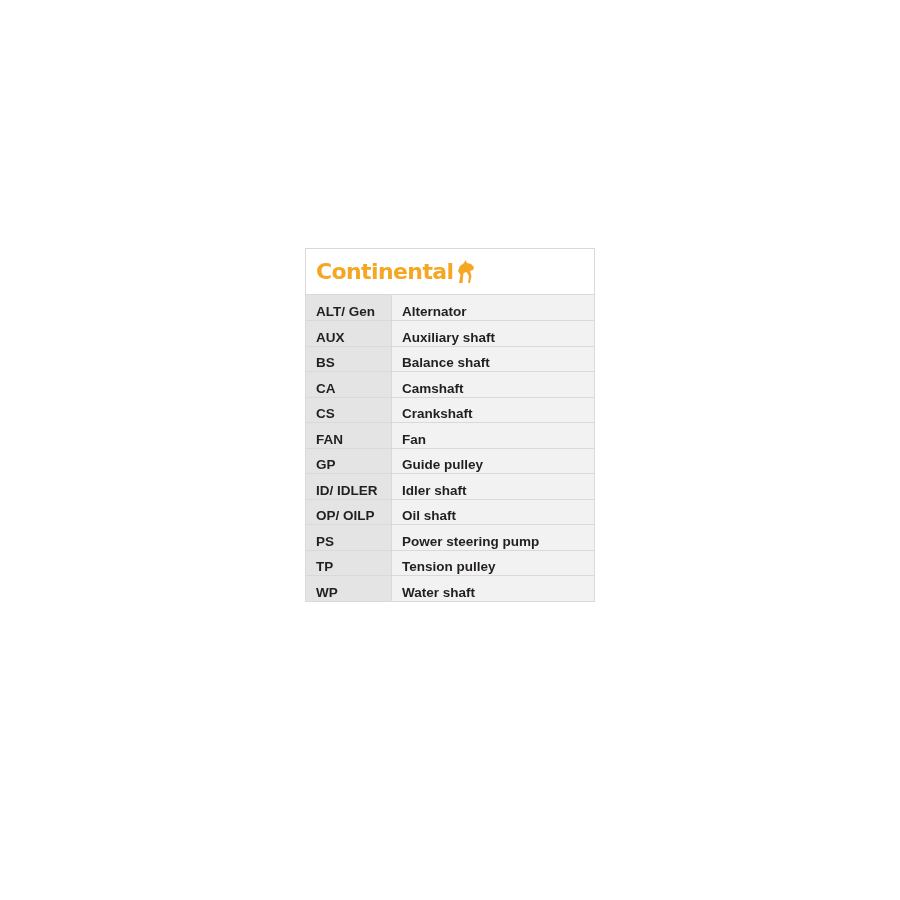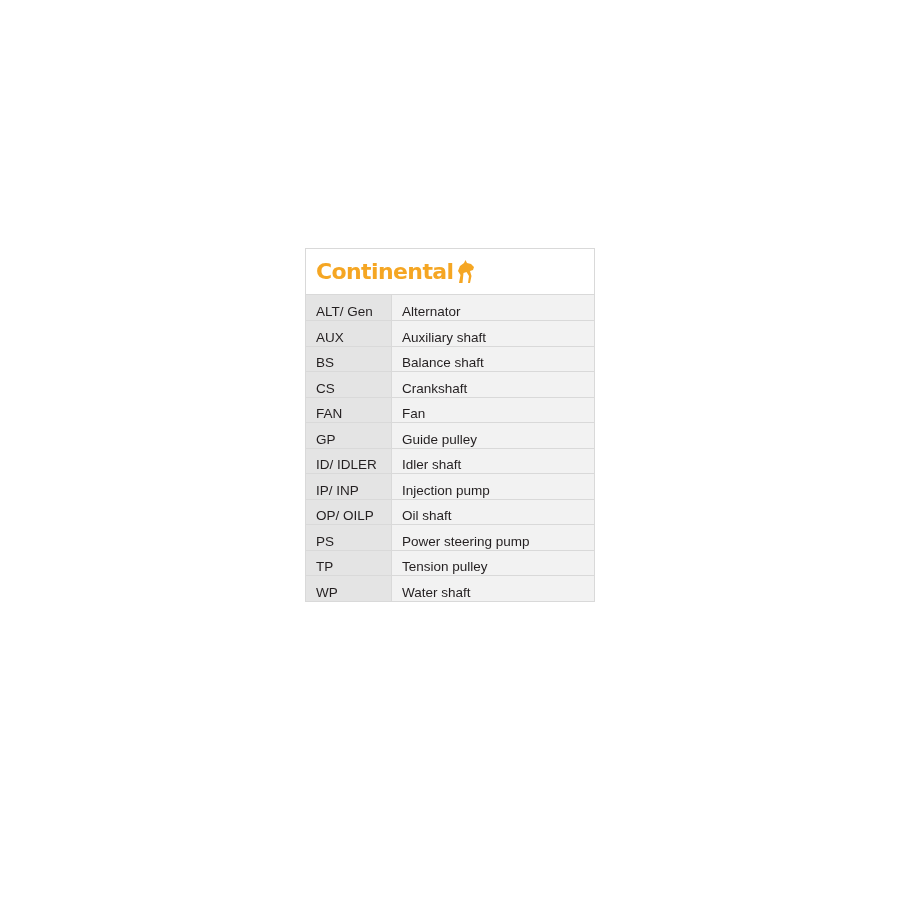--- a/index.html
+++ b/index.html
@@ -66,21 +66,21 @@
     table-layout: fixed;
   }
 
   .legend-table tr {
     height: 25.5px;
   }
 
   .legend-table td {
     font-size: 13.5px;
     color: #231f20;
-    font-weight: normal;
+    font-weight: bold;
     padding: 8px 0 0 10px;
     border-bottom: 1px solid #d9d9d9;
     vertical-align: middle;
     white-space: nowrap;
     overflow: hidden;
     text-overflow: ellipsis;
   }
 
   .legend-table tr:last-child td {
     border-bottom: none;
@@ -120,38 +120,38 @@
       </tr>
       <tr>
         <td class="col-abbr">AUX</td>
         <td class="col-desc">Auxiliary shaft</td>
       </tr>
       <tr>
         <td class="col-abbr">BS</td>
         <td class="col-desc">Balance shaft</td>
       </tr>
       <tr>
+        <td class="col-abbr">CA</td>
+        <td class="col-desc">Camshaft</td>
+      </tr>
+      <tr>
         <td class="col-abbr">CS</td>
         <td class="col-desc">Crankshaft</td>
       </tr>
       <tr>
         <td class="col-abbr">FAN</td>
         <td class="col-desc">Fan</td>
       </tr>
       <tr>
         <td class="col-abbr">GP</td>
         <td class="col-desc">Guide pulley</td>
       </tr>
       <tr>
         <td class="col-abbr">ID/ IDLER</td>
         <td class="col-desc">Idler shaft</td>
-      </tr>
-      <tr>
-        <td class="col-abbr">IP/ INP</td>
-        <td class="col-desc">Injection pump</td>
       </tr>
       <tr>
         <td class="col-abbr">OP/ OILP</td>
         <td class="col-desc">Oil shaft</td>
       </tr>
       <tr>
         <td class="col-abbr">PS</td>
         <td class="col-desc">Power steering pump</td>
       </tr>
       <tr>

